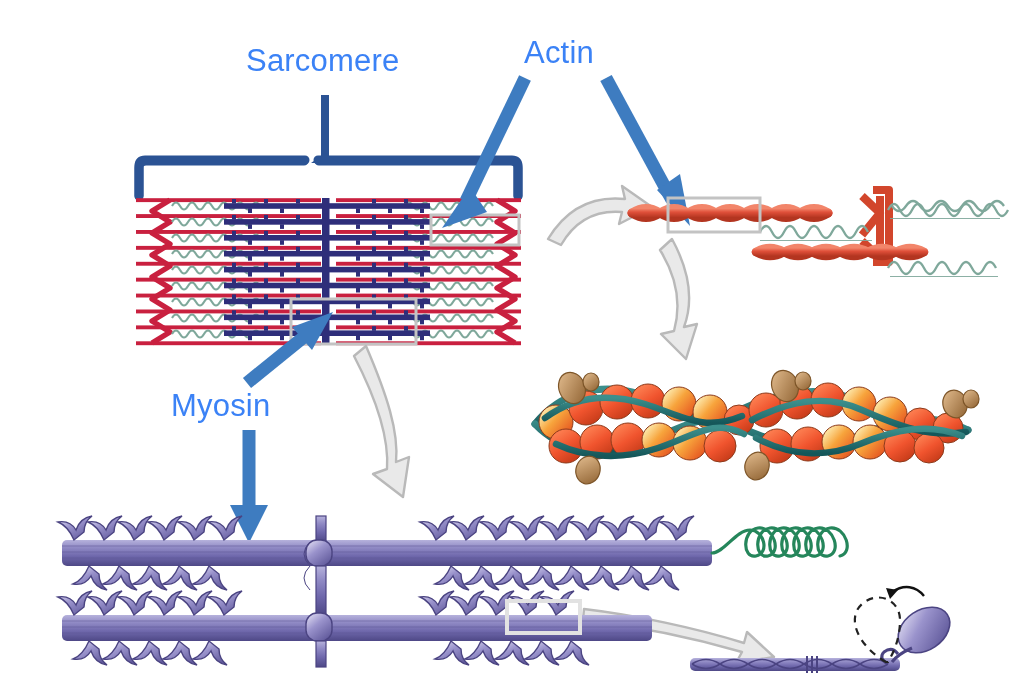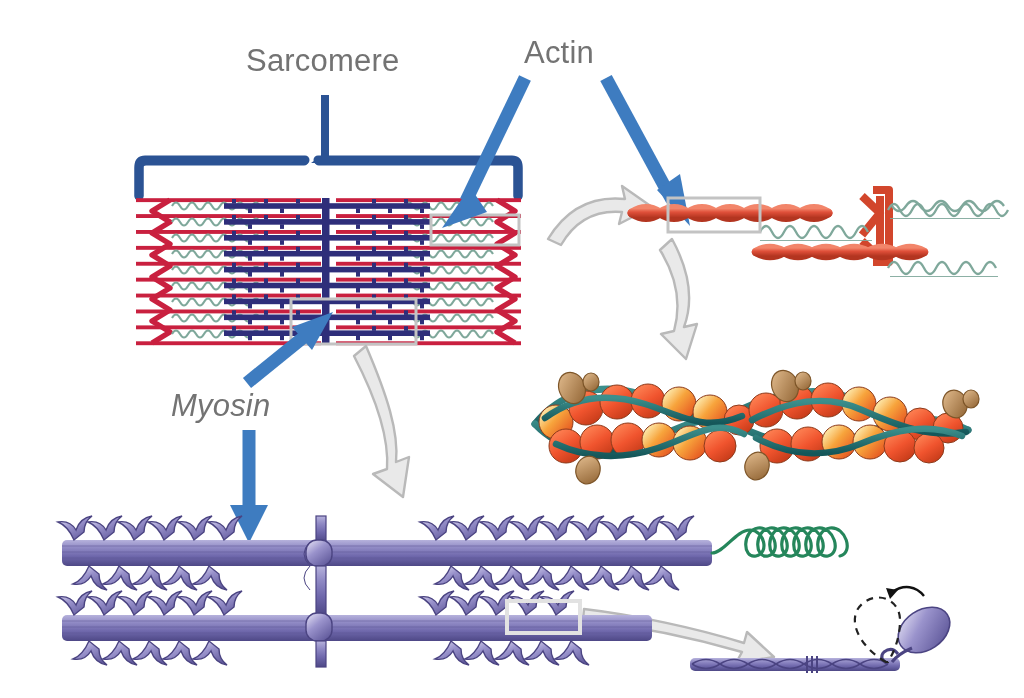--- a/index.html
+++ b/index.html
@@ -13,27 +13,27 @@
     position: relative;
     width: 1024px;
     height: 698px;
     background: #ffffff;
     overflow: hidden;
   }
   .label {
     position: absolute;
     font-family: "Liberation Sans", sans-serif;
     font-size: 31px;
-    color: #737373;
+    color: #3b82f6;
     white-space: nowrap;
     letter-spacing: 0.2px;
   }
   #lbl-sarcomere { left: 246px; top: 43px; }
   #lbl-actin     { left: 524px; top: 35px; }
-  #lbl-myosin    { left: 171px; top: 388px; font-style: italic; }
+  #lbl-myosin    { left: 171px; top: 388px; }
 
   .svg-layer {
     position: absolute;
     left: 0; top: 0;
     width: 1024px;
     height: 698px;
   }
 </style>
 </head>
 <body>

